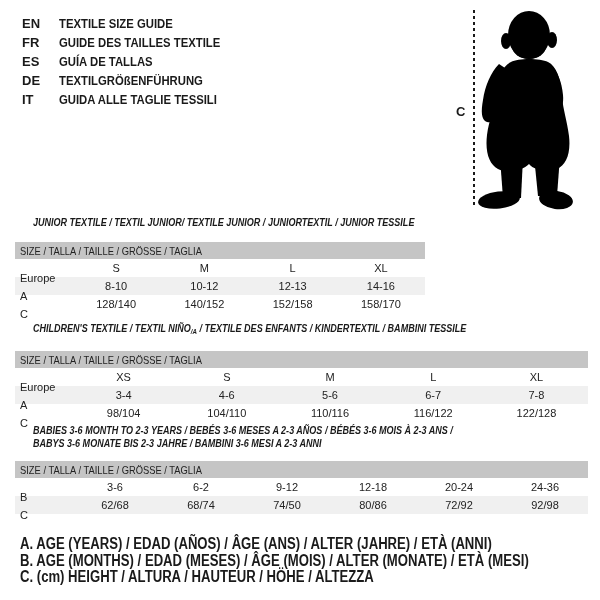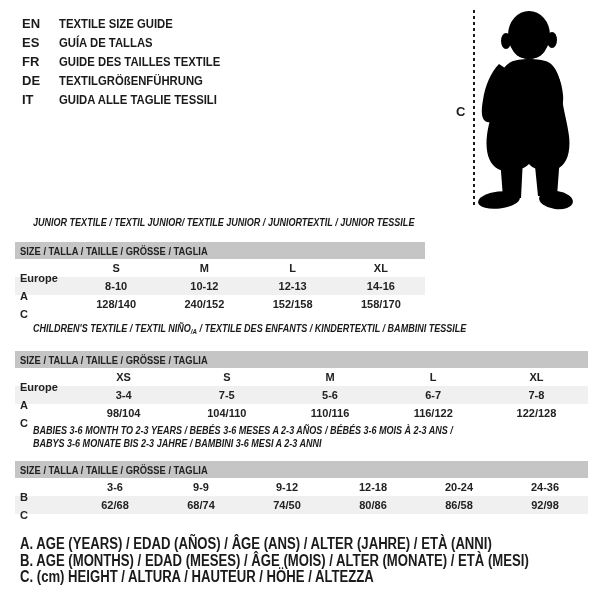--- a/index.html
+++ b/index.html
@@ -30,21 +30,21 @@
   .silhouette { position:absolute; left:478px; top:8px; width:115px; height:202px; }
   .silhouette * { fill:var(--silhouette, #000); }
 
   
   section { position:absolute; left:15px; }
   #sec-junior   { top:216px; width:410px; }
   #sec-children { top:322px; width:573px; }
   #sec-babies   { top:424px; width:573px; }
   .sec-title { font-size:11px; font-weight:bold; line-height:13px; margin-left:18px;font-style:italic; }
   .sub { font-size:7.5px; vertical-align:-2px; letter-spacing:0; }
-  .tbl { margin-top:13px; width:100%;font-weight:bold; }
+  .tbl { margin-top:13px; width:100%; }
   #sec-babies .tbl { margin-top:11px; }
   .tbl-bar {
     height:17px; background:var(--bar-bg,#c5c5c5);
     display:flex; align-items:center; padding-left:5px;
     font-size:11px; color:#222222;
   }
   .tbl-row { display:flex; height:18px; align-items:center; font-size:11px; color:#222222; }
   .tbl-row.alt { background:var(--alt-bg,#f0f0f0); }
   .tbl-label { flex:0 0 57px; padding-left:5px;margin-top:19px; }
   .tbl-cell  { flex:1 1 0; text-align:center; }
@@ -55,26 +55,26 @@
 </style>
 </head>
 <body style="color: rgb(26, 26, 26);">
 
 <div class="lang-block">
   <div class="lang-row">
     <span class="lang-code">EN</span>
     <span class="cond-lang">TEXTILE SIZE GUIDE</span>
   </div>
   <div class="lang-row">
+    <span class="lang-code">FR</span>
+    <span class="cond-lang">GUIDE DES TAILLES TEXTILE</span>
+  </div>
+  <div class="lang-row">
     <span class="lang-code">ES</span>
     <span class="cond-lang">GUÍA DE TALLAS</span>
-  </div>
-  <div class="lang-row">
-    <span class="lang-code">FR</span>
-    <span class="cond-lang">GUIDE DES TAILLES TEXTILE</span>
   </div>
   <div class="lang-row">
     <span class="lang-code">DE</span>
     <span class="cond-lang">TEXTILGRÖßENFÜHRUNG</span>
   </div>
   <div class="lang-row">
     <span class="lang-code">IT</span>
     <span class="cond-lang">GUIDA ALLE TAGLIE TESSILI</span>
   </div>
 </div>
@@ -111,21 +111,21 @@
       <div class="tbl-row alt">
         <span class="tbl-label">A</span>
         <span class="tbl-cell">8-10</span>
         <span class="tbl-cell">10-12</span>
         <span class="tbl-cell">12-13</span>
         <span class="tbl-cell">14-16</span>
       </div>
       <div class="tbl-row">
         <span class="tbl-label">C</span>
         <span class="tbl-cell">128/140</span>
-        <span class="tbl-cell">240/152</span>
+        <span class="tbl-cell">140/152</span>
         <span class="tbl-cell">152/158</span>
         <span class="tbl-cell">158/170</span>
       </div>
     </div>
 </section>
 
 <section id="sec-children">
   <h2 class="sec-title"><span class="cond"><span>CHILDREN'S TEXTILE / TEXTIL NIÑO</span><span class="sub">/A</span><span> / TEXTILE DES ENFANTS / KINDERTEXTIL / BAMBINI TESSILE</span></span></h2>
   <div class="tbl">
       <div class="tbl-bar">
@@ -135,21 +135,21 @@
         <span class="tbl-label">Europe</span>
         <span class="tbl-cell">XS</span>
         <span class="tbl-cell">S</span>
         <span class="tbl-cell">M</span>
         <span class="tbl-cell">L</span>
         <span class="tbl-cell">XL</span>
       </div>
       <div class="tbl-row alt">
         <span class="tbl-label">A</span>
         <span class="tbl-cell">3-4</span>
-        <span class="tbl-cell">7-5</span>
+        <span class="tbl-cell">4-6</span>
         <span class="tbl-cell">5-6</span>
         <span class="tbl-cell">6-7</span>
         <span class="tbl-cell">7-8</span>
       </div>
       <div class="tbl-row">
         <span class="tbl-label">C</span>
         <span class="tbl-cell">98/104</span>
         <span class="tbl-cell">104/110</span>
         <span class="tbl-cell">110/116</span>
         <span class="tbl-cell">116/122</span>
@@ -163,33 +163,33 @@
     <span class="cond" style="display:block">BABIES 3-6 MONTH TO 2-3 YEARS / BEBÉS 3-6 MESES A 2-3 AÑOS / BÉBÉS 3-6 MOIS À 2-3 ANS /</span>
     <span class="cond" style="display:block">BABYS 3-6 MONATE BIS 2-3 JAHRE / BAMBINI 3-6 MESI A 2-3 ANNI</span>
   </h2>
   <div class="tbl">
       <div class="tbl-bar">
         <span class="cond-bar">SIZE / TALLA / TAILLE / GRÖSSE / TAGLIA</span>
       </div>
       <div class="tbl-row">
         <span class="tbl-label">B</span>
         <span class="tbl-cell">3-6</span>
-        <span class="tbl-cell">9-9</span>
+        <span class="tbl-cell">6-2</span>
         <span class="tbl-cell">9-12</span>
         <span class="tbl-cell">12-18</span>
         <span class="tbl-cell">20-24</span>
         <span class="tbl-cell">24-36</span>
       </div>
       <div class="tbl-row alt">
         <span class="tbl-label">C</span>
         <span class="tbl-cell">62/68</span>
         <span class="tbl-cell">68/74</span>
         <span class="tbl-cell">74/50</span>
         <span class="tbl-cell">80/86</span>
-        <span class="tbl-cell">86/58</span>
+        <span class="tbl-cell">72/92</span>
         <span class="tbl-cell">92/98</span>
       </div>
     </div>
 </section>
 
 <div class="legend">
   <div class="legend-row"><span class="cond">A. AGE (YEARS) / EDAD (AÑOS) / ÂGE (ANS) / ALTER (JAHRE) / ETÀ (ANNI)</span></div>
   <div class="legend-row"><span class="cond">B. AGE (MONTHS) / EDAD (MESES) / ÂGE (MOIS) / ALTER (MONATE) / ETÀ (MESI)</span></div>
   <div class="legend-row"><span class="cond">C. (cm) HEIGHT / ALTURA / HAUTEUR / HÖHE / ALTEZZA</span></div>
 </div>

